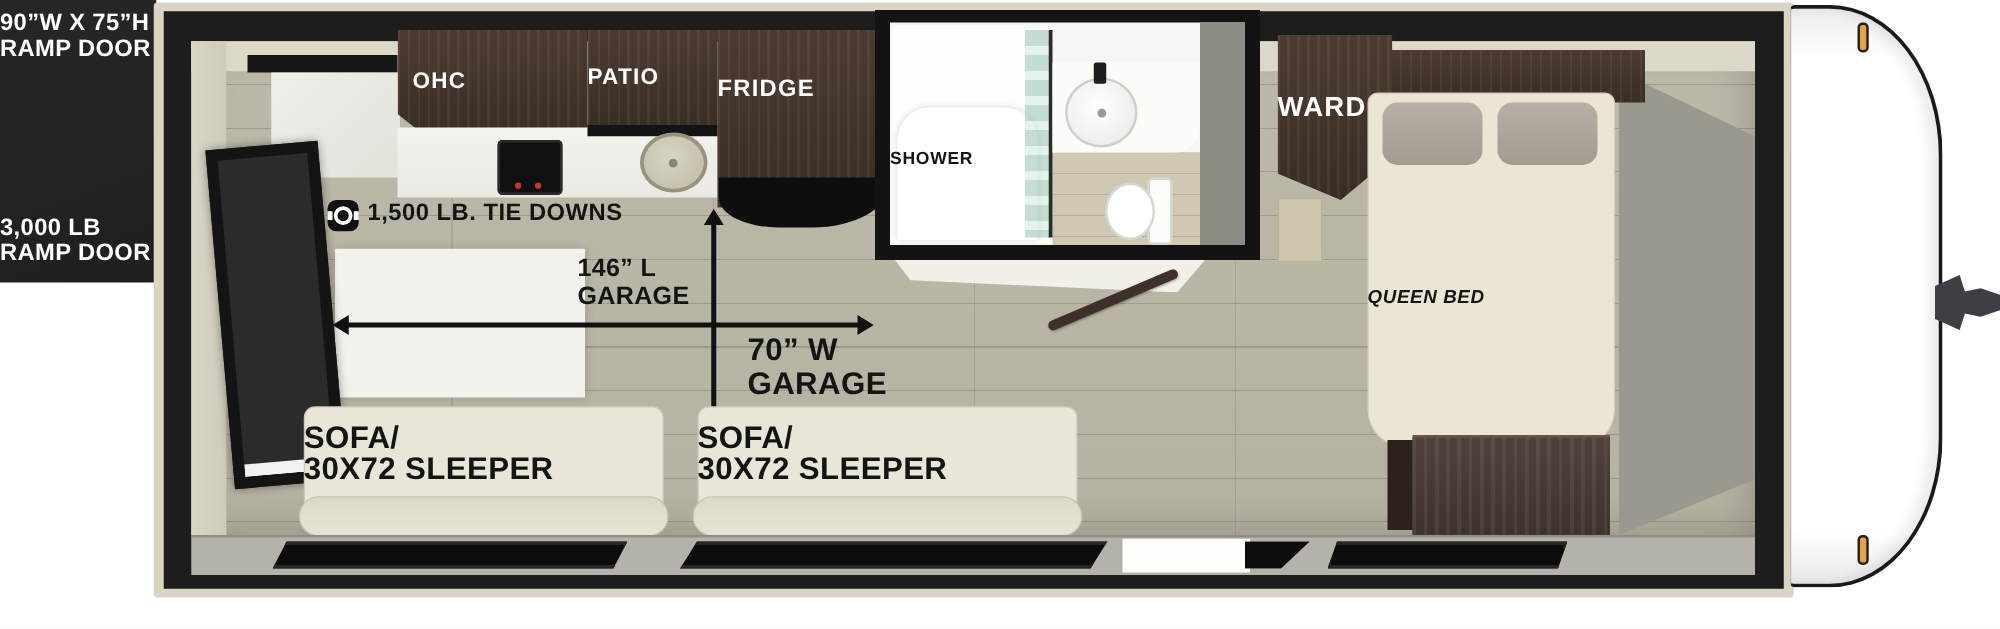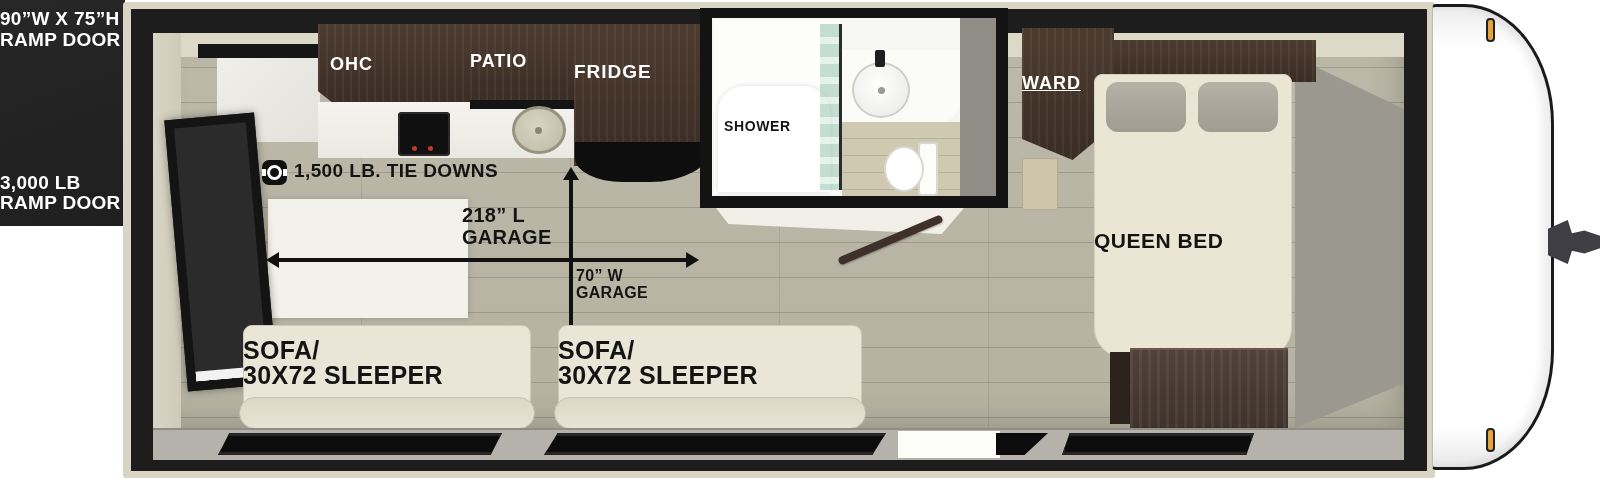--- a/index.html
+++ b/index.html
@@ -86,21 +86,21 @@
 
   <div class="abs" style="left:700px;top:8px;width:308px;height:200px;background:#131313;"></div>
   <div class="abs" style="left:712px;top:18px;width:284px;height:178px;background:#f6f6f3;"></div>
   <div class="abs" style="left:960px;top:18px;width:36px;height:178px;background:#8f8d85;"></div>
   <div class="abs" style="left:842px;top:122px;width:118px;height:74px;background:
               repeating-linear-gradient(180deg,rgba(0,0,0,0) 0 16px,rgba(120,110,90,.25) 16px 17px),#cfc9b2;"></div>
 
   <div class="abs" style="left:714px;top:20px;width:126px;height:174px;background:#fdfdfc;"></div>
   <div class="abs" style="left:718px;top:86px;width:112px;height:106px;background:#ffffff;border-radius:26px 26px 0 0;
               box-shadow:0 0 5px rgba(0,0,0,.14);"></div>
-  <div class="lbl" style="left:712px;top:119px;width:126px;font-size:14px;letter-spacing:.6px;padding-left:12px;">SHOWER</div>
+  <div class="lbl" style="left:712px;top:119px;width:126px;font-size:14px;letter-spacing:.6px;">SHOWER</div>
 
   <div class="abs" style="left:820px;top:24px;width:20px;height:166px;opacity:.85;background:
               repeating-linear-gradient(180deg,rgba(150,195,175,.65) 0 13px,rgba(215,238,228,.8) 13px 20px);"></div>
   <div class="abs" style="left:839px;top:24px;width:2.5px;height:166px;background:#2c2c2c;"></div>
 
   <div class="abs" style="left:842px;top:50px;width:118px;height:72px;background:#fbfbf8;border-radius:0 0 20px 0;"></div>
   <div class="abs" style="left:852px;top:62px;width:58px;height:56px;border-radius:50%;
               background:radial-gradient(circle at 45% 40%,#ffffff,#e7e7e4);border:2px solid #cfcfca;box-sizing:border-box;"></div>
   <div class="abs" style="left:878px;top:87px;width:7px;height:7px;border-radius:50%;background:#9a9a94;"></div>
   <div class="abs" style="left:875px;top:50px;width:10px;height:17px;background:#1e1e1e;border-radius:2px;"></div>
@@ -110,28 +110,28 @@
 
   <div class="abs" style="left:716px;top:208px;width:248px;height:26px;background:#f1efe8;
               clip-path:polygon(0 0,100% 0,91% 100%,5% 62%);"></div>
   <div class="abs" style="left:830px;top:214px;width:112px;height:8px;background:#40302a;border-radius:4px;
               transform:rotate(-23deg);transform-origin:right center;box-shadow:0 1px 2px rgba(0,0,0,.35);"></div>
 
   <div class="abs wood" style="left:1096px;top:40px;width:220px;height:42px;"></div>
 
   <div class="abs wood" style="left:1022px;top:28px;width:92px;height:132px;
               clip-path:polygon(0 0,100% 0,100% 74%,55% 100%,0 84%);"></div>
-  <div class="lbl wlbl" style="left:1022px;top:74px;width:92px;font-size:18px;letter-spacing:1px;text-decoration:underline;">WARD</div>
+  <div class="lbl wlbl" style="left:1022px;top:74px;width:92px;font-size:22px;letter-spacing:1px;">WARD</div>
   <div class="abs" style="left:1022px;top:158px;width:36px;height:52px;background:#cdc6ad;border:1px solid #b3ac93;box-sizing:border-box;"></div>
 
   <div class="abs" style="left:1094px;top:74px;width:198px;height:284px;background:#eae6d3;
               border:1px solid #d5d1bc;box-sizing:border-box;border-radius:8px 8px 30px 30px;"></div>
   <div class="pillow" style="left:1106px;top:82px;width:80px;height:50px;"></div>
   <div class="pillow" style="left:1198px;top:82px;width:80px;height:50px;"></div>
-  <div class="lbl" style="left:1094px;top:230px;width:182px;font-size:21px;letter-spacing:.5px;">QUEEN BED</div>
+  <div class="lbl" style="left:1094px;top:230px;width:182px;font-size:15px;letter-spacing:.5px;font-style:italic;">QUEEN BED</div>
 
   <div class="abs" style="left:1110px;top:352px;width:24px;height:72px;background:#2c221c;"></div>
   <div class="abs wood2" style="left:1130px;top:350px;width:158px;height:84px;box-shadow:0 -2px 0 #6a584c;"></div>
 
   <div class="abs" style="left:268px;top:199px;width:200px;height:119px;background:#f2f1ec;box-shadow:0 0 7px rgba(0,0,0,.16);"></div>
 
   <div class="abs" style="left:176px;top:116px;width:90px;height:272px;background:#2b2b2b;
               border:9px solid #141414;box-sizing:border-box;transform:rotate(-5deg);
               box-shadow:inset 0 -10px 0 #f2f2f2,0 0 8px rgba(0,0,0,.4);"></div>
 
@@ -143,24 +143,24 @@
   <div class="lbl" style="left:294px;top:161px;font-size:19px;text-align:right;letter-spacing:.4px;">1,500 LB. TIE DOWNS</div>
 
   <div class="abs" style="left:569px;top:178px;width:3.5px;height:166px;background:#111;"></div>
   <div class="ah ah-up" style="left:563px;top:167px;"></div>
   <div class="ah ah-dn" style="left:563px;top:343px;"></div>
   <div class="abs" style="left:276px;top:258px;width:412px;height:3.5px;background:#111;"></div>
   <div class="ah ah-lf" style="left:266px;top:252px;"></div>
   <div class="ah ah-rt" style="left:686px;top:252px;"></div>
 
   <div class="lbl" style="left:462px;top:205px;width:104px;font-size:20px;">
-    <div>218” L</div>
+    <div>146” L</div>
     <div>GARAGE</div>
   </div>
-  <div class="lbl" style="left:576px;top:267px;width:98px;font-size:16px;">
+  <div class="lbl" style="left:598px;top:267px;width:98px;font-size:25px;">
     <div>70” W</div>
     <div>GARAGE</div>
   </div>
 
   <div class="abs" style="left:243px;top:325px;width:288px;height:110px;">
     <div class="abs" style="left:0;top:0;width:288px;height:80px;background:#e9e6d7;border:1px solid #cdcab8;
                 box-sizing:border-box;border-radius:9px 9px 3px 3px;"></div>
     <div class="abs" style="left:-4px;top:72px;width:296px;height:32px;background:linear-gradient(180deg,#dcd8c7,#e7e4d4);
                 border:1px solid #c6c2b0;box-sizing:border-box;border-radius:16px;"></div>
     <div class="lbl" style="left:0;top:13px;width:288px;font-size:25px;line-height:25px;">

